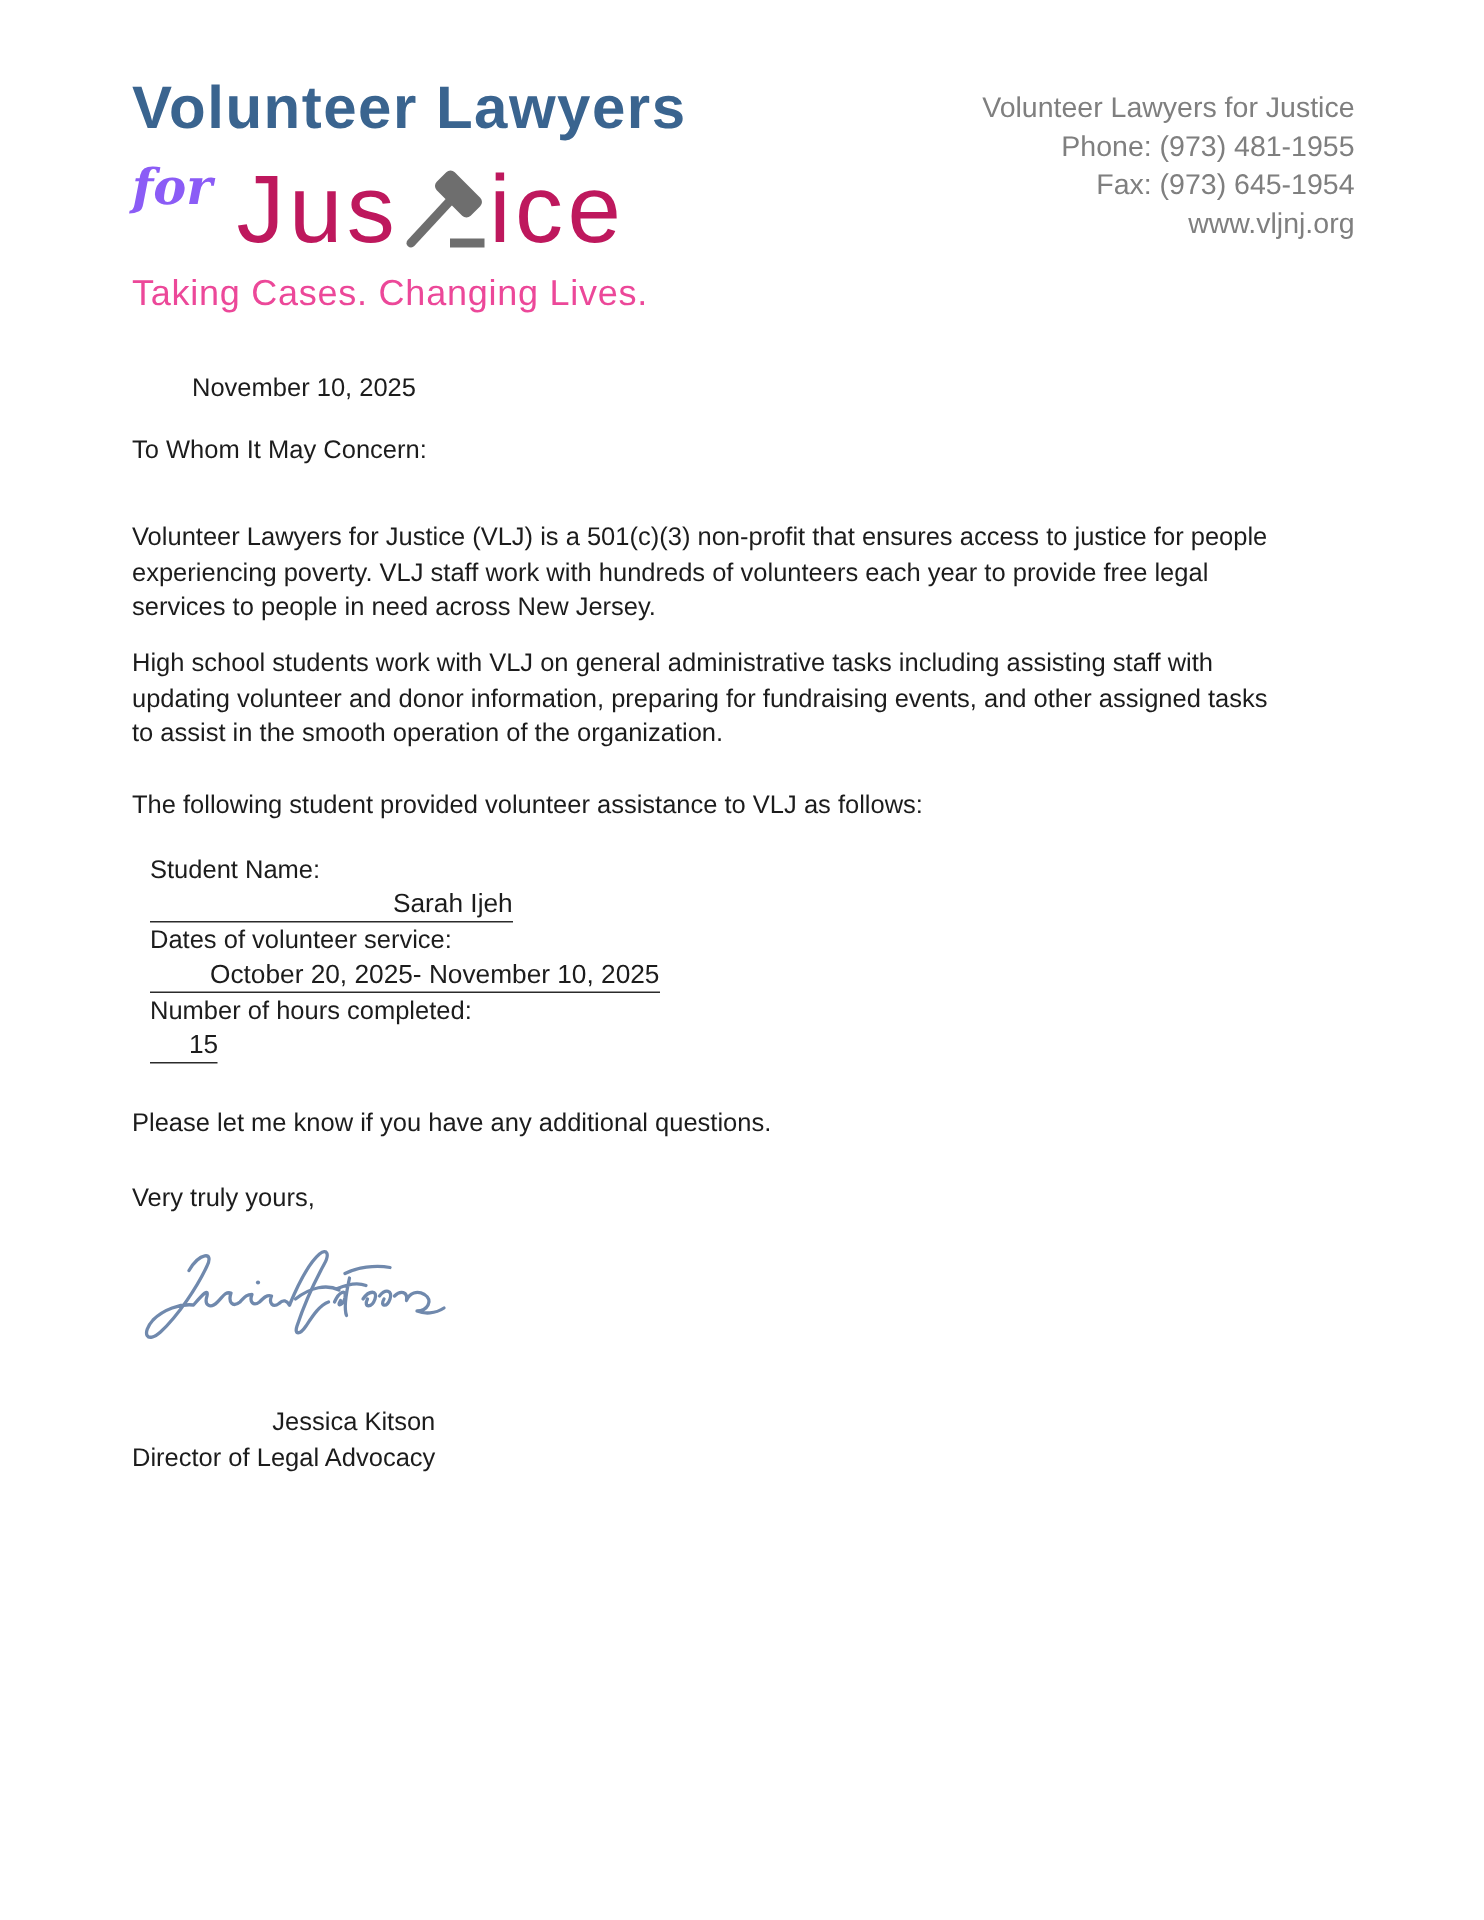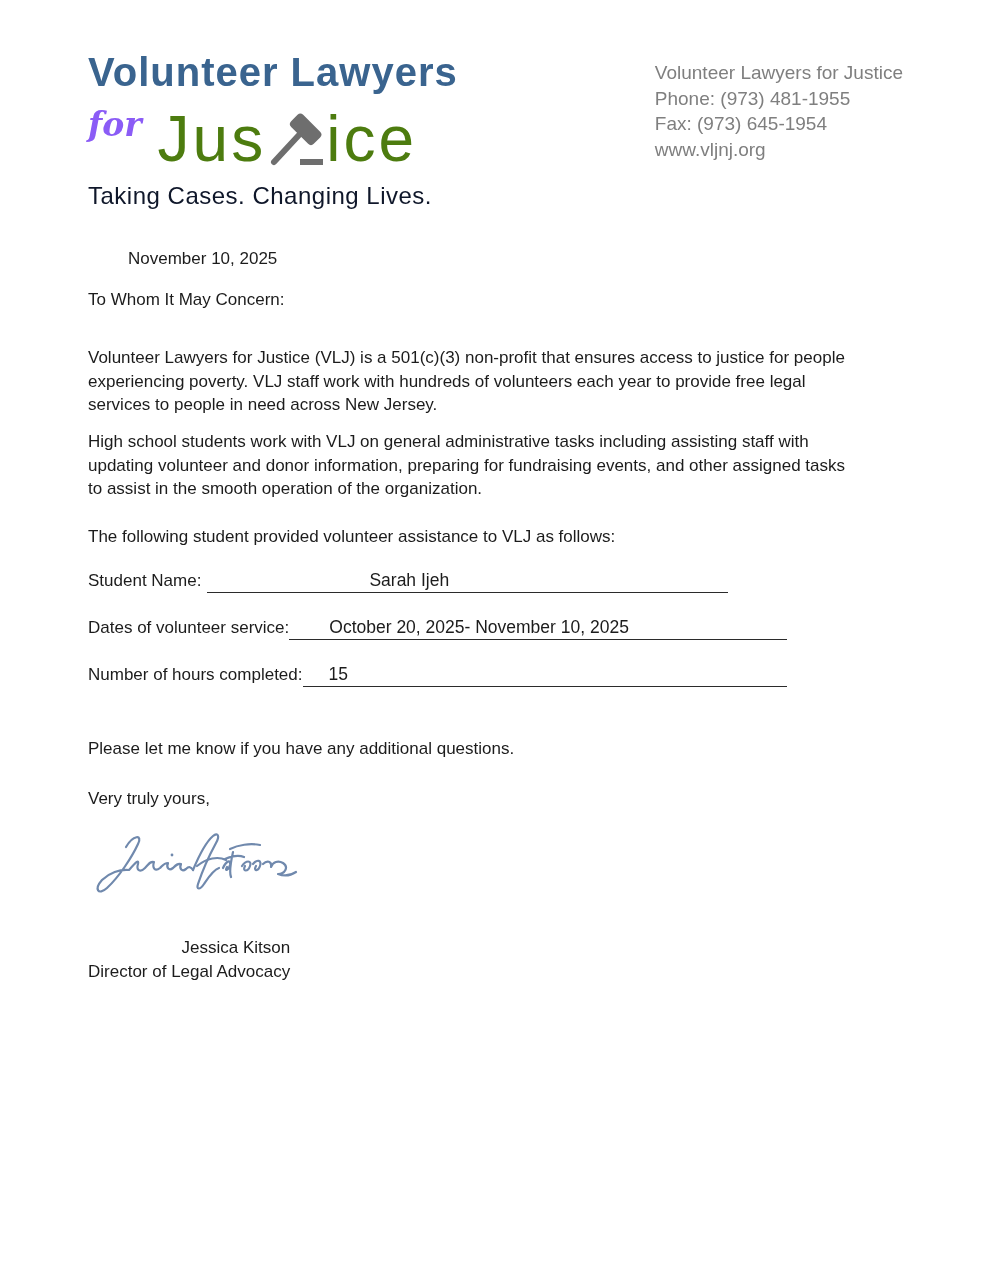--- a/index.html
+++ b/index.html
@@ -17,44 +17,44 @@
     font-size:40px;font-weight:600;color:#3a648f;
     letter-spacing:1px;line-height:1.1;
   }
   .logo-line2{display:flex;align-items:flex-end;margin-top:2px;height:74px;}
   .logo-for{
     font-family:"DejaVu Serif",serif;font-style:italic;font-weight:600;
     font-size:33px;color:#8b5cf6;margin-right:16px;
     transform:translateY(-26px);
   }
   .logo-big{
-    font-size:64px;color:#4d7c0f;letter-spacing:3px;line-height:0.95;
+    font-size:64px;color:#be185d;letter-spacing:3px;line-height:0.95;
     font-weight:500;
   }
   .gavel-wrap{display:inline-block;width:64px;height:62px;margin:0 -2px;}
   .logo-tagline{
-    margin-top:12px;font-size:24px;color:#0f172a;letter-spacing:0.5px;
+    margin-top:12px;font-size:24px;color:#ec4899;letter-spacing:0.5px;
   }
   .contact{
-    position:absolute;right:86px;top:60px;text-align:left;
+    position:absolute;right:86px;top:60px;text-align:right;
     color:#7f7f7f;font-size:19px;line-height:25.5px;
   }
   
   .txt{position:absolute;left:88px;font-size:17px;line-height:23.5px;}
   .pre{white-space:pre-line;width:890px;}
   .date{top:247px;margin-left:40px;}
   .salutation{top:288px;}
   .para1{top:319px;margin-top:27px;}
   .para2{top:430px;}
   .intro{top:525px;}
   .closing{top:737px;}
   .valediction{top:787px;}
   .signoff{top:936px;text-align:right;}
   
-  .field-row{position:absolute;left:88px;display:flex;align-items:center;font-size:17px;}
+  .field-row{position:absolute;left:100px;display:flex;align-items:flex-start;font-size:17px;flex-direction:column;}
   .field-row .flabel{white-space:nowrap;padding-bottom:2px;}
   .field-row .fline{flex:1;border-bottom:1.6px solid #2b2b2b;padding-bottom:1px;}
   .field-row .fvalue{font-size:17.5px;white-space:nowrap;}
   .row-name{top:570px;width:640px;}
   .row-name  .fvalue{padding-left:162px;}
   .row-name  .flabel{margin-right:6px;}
   .row-dates{top:617px;width:699px;}
   .row-dates .fvalue{padding-left:40px;}
   .row-hours{top:664px;width:699px;}
   .row-hours .fvalue{padding-left:26px;}

